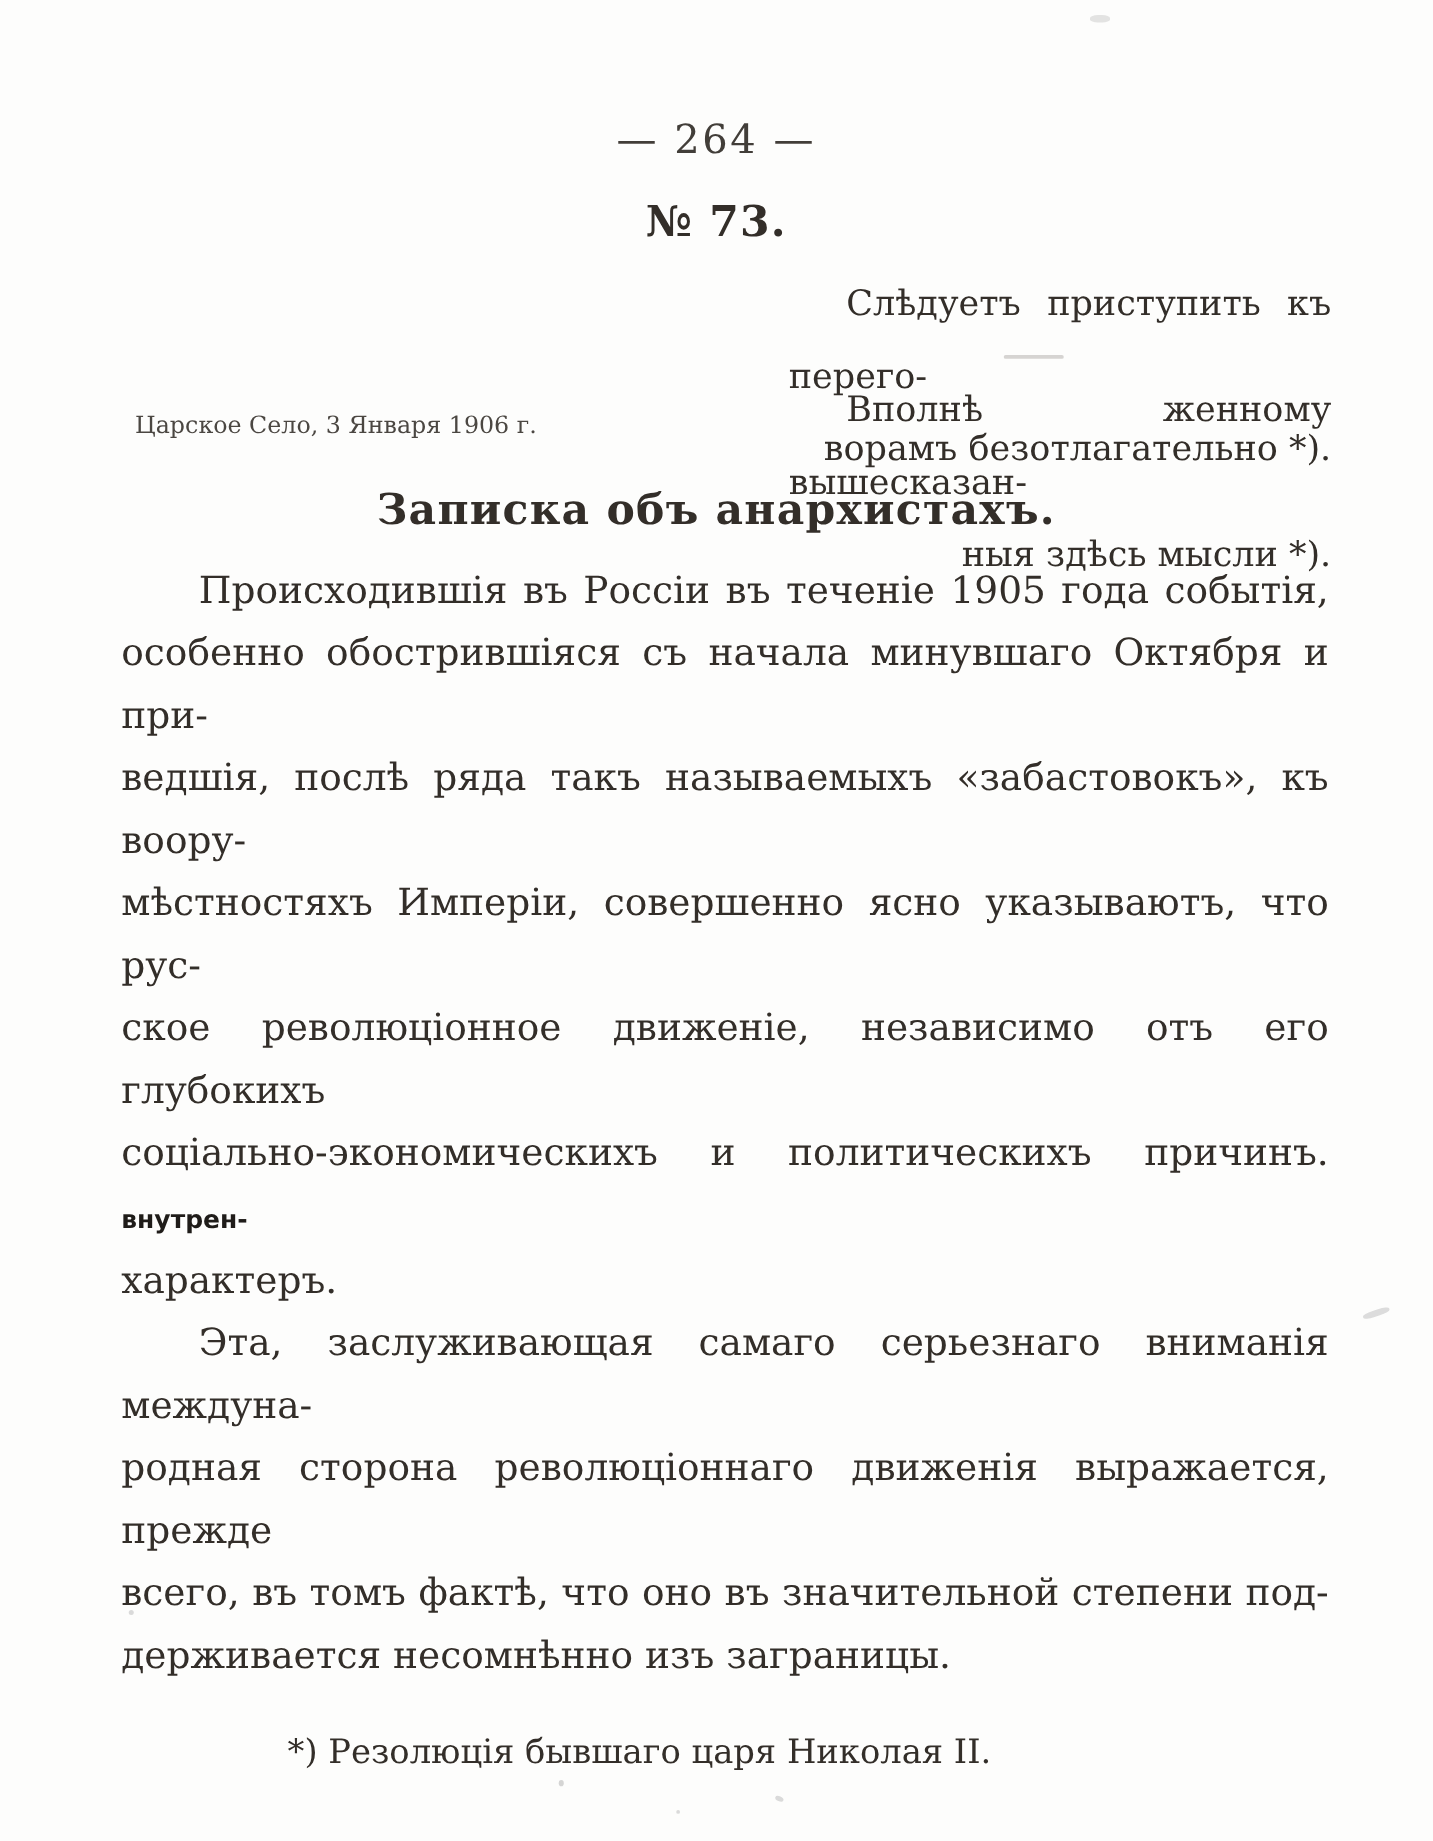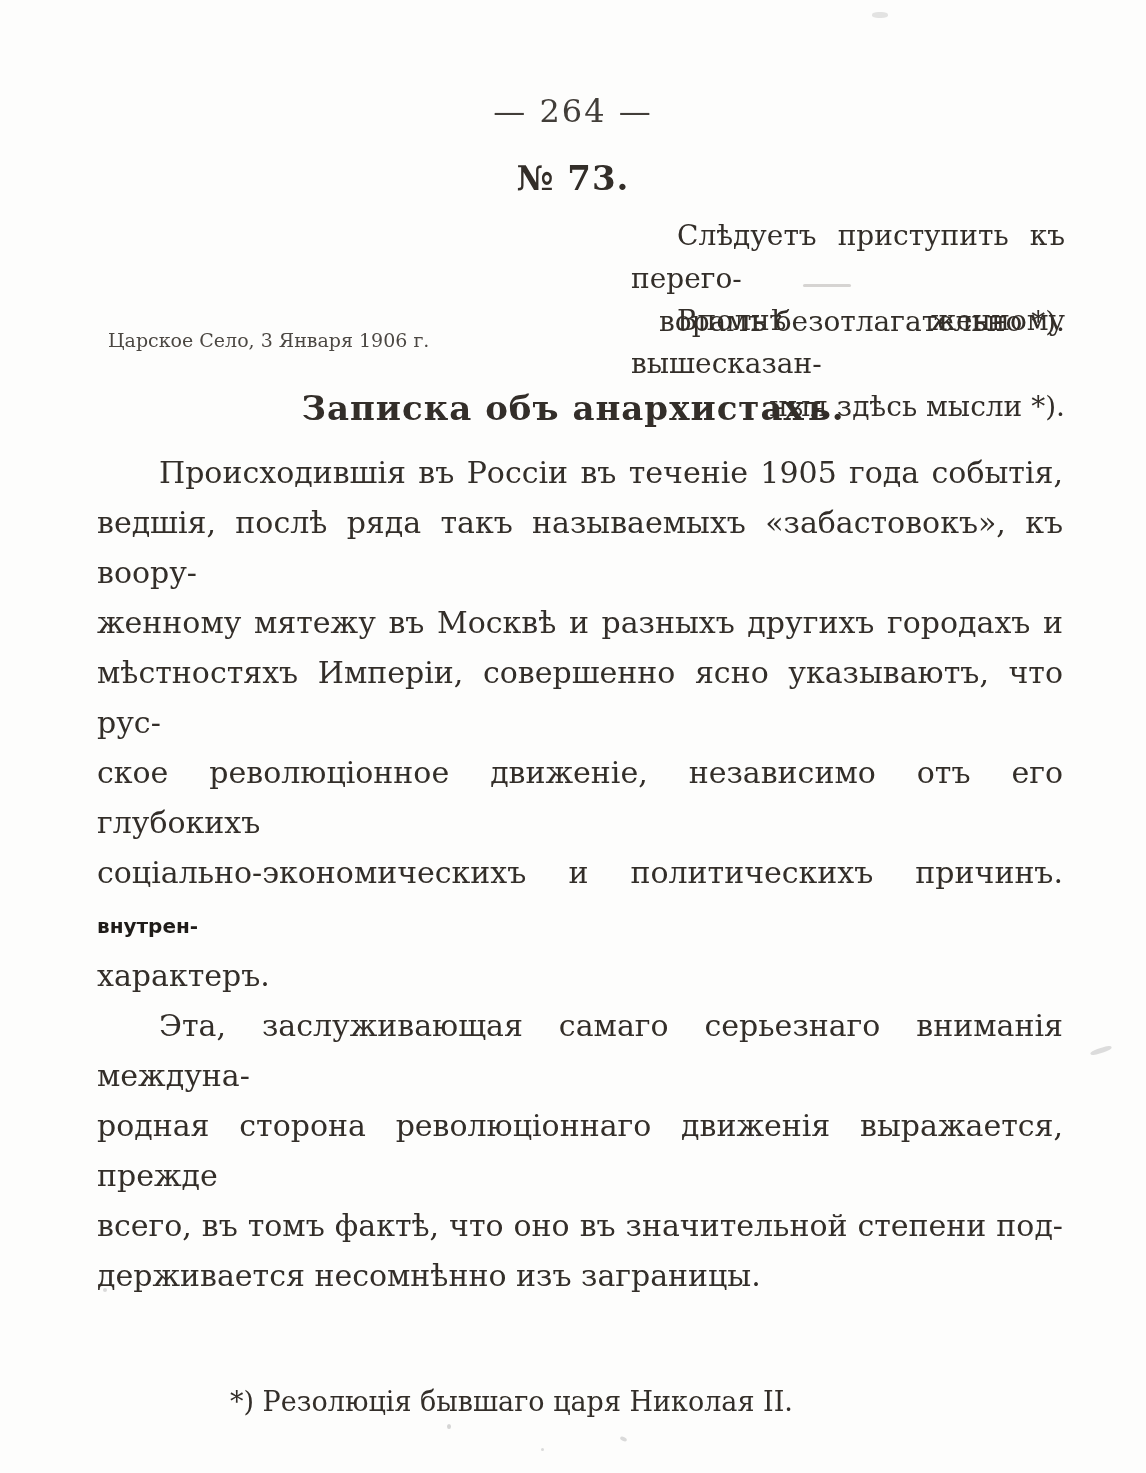--- a/index.html
+++ b/index.html
@@ -7,21 +7,21 @@
   html,body { margin:0; padding:0; background:var(--paper); }
   .page {
     position:relative; width:1146px; height:1473px;
     background:var(--paper); overflow:hidden;
     font-family:"DejaVu Serif", serif; color:var(--ink);
   }
   .centered { position:absolute; left:0; width:100%; text-align:center; }
   .page-number { top:92px; font-size:32px; letter-spacing:2px; opacity:.92; }
   .doc-number  { top:158px; font-size:34px; font-weight:700; letter-spacing:1px; }
 
-  .margin-note { position:absolute; right:81px; width:434px; font-size:28px; line-height:43px; }
+  .margin-note { position:absolute; right:81px; width:434px; font-size:28px; line-height:58px; }
   .margin-note .nline { text-align:right; }
   .margin-note .nline.first { text-indent:46px; text-align:justify; text-align-last:justify; }
   .note-1 { top:214px; }
   .note-2 { top:299px; }
   .note-sep { position:absolute; top:284px; right:295px; width:48px; height:3px;
               background:#b6b3af; opacity:.55; border-radius:2px; }
 
   .date-line { position:absolute; left:108px; top:329px; font-size:19px; line-height:1.2; opacity:.88; }
 
   .title { top:388px; font-size:34px; font-weight:700; letter-spacing:1px; }
@@ -63,22 +63,22 @@
     <div class="nline first">Вполнѣ женному вышесказан-</div>
     <div class="nline">ныя здѣсь мысли *).</div>
   </div>
 
   <div class="date-line">Царское Село, 3 Января 1906 г.</div>
 
   <div class="centered title">Записка объ анархистахъ.</div>
 
   <div class="body-text">
       <div class="bline just indent"><span>Происходившія въ Россіи въ теченіе 1905 года событія,</span></div>
+      <div class="bline just"><span>особенно обострившіяся съ начала минувшаго Октября и при-</span></div>
       <div class="bline just"><span>ведшія, послѣ ряда такъ называемыхъ «забастовокъ», къ воору-</span></div>
-      <div class="bline just"><span>женному мятежу въ Москвѣ и разныхъ другихъ городахъ и</span></div>
       <div class="bline just"><span>мѣстностяхъ Имперіи, совершенно ясно указываютъ, что рус-</span></div>
       <div class="bline just"><span>ское революціонное движеніе, независимо отъ его глубокихъ</span></div>
       <div class="bline just"><span>соціально-экономическихъ и политическихъ причинъ. </span><span class="b">внутрен-</span></div>
       <div class="bline"><span>характеръ.</span></div>
       <div class="bline just indent"><span>Эта, заслуживающая самаго серьезнаго вниманія междуна-</span></div>
       <div class="bline just"><span>родная сторона революціоннаго движенія выражается, прежде</span></div>
       <div class="bline just"><span>всего, въ томъ фактѣ, что оно въ значительной степени под-</span></div>
       <div class="bline"><span>держивается несомнѣнно изъ заграницы.</span></div>
     </div>
 

